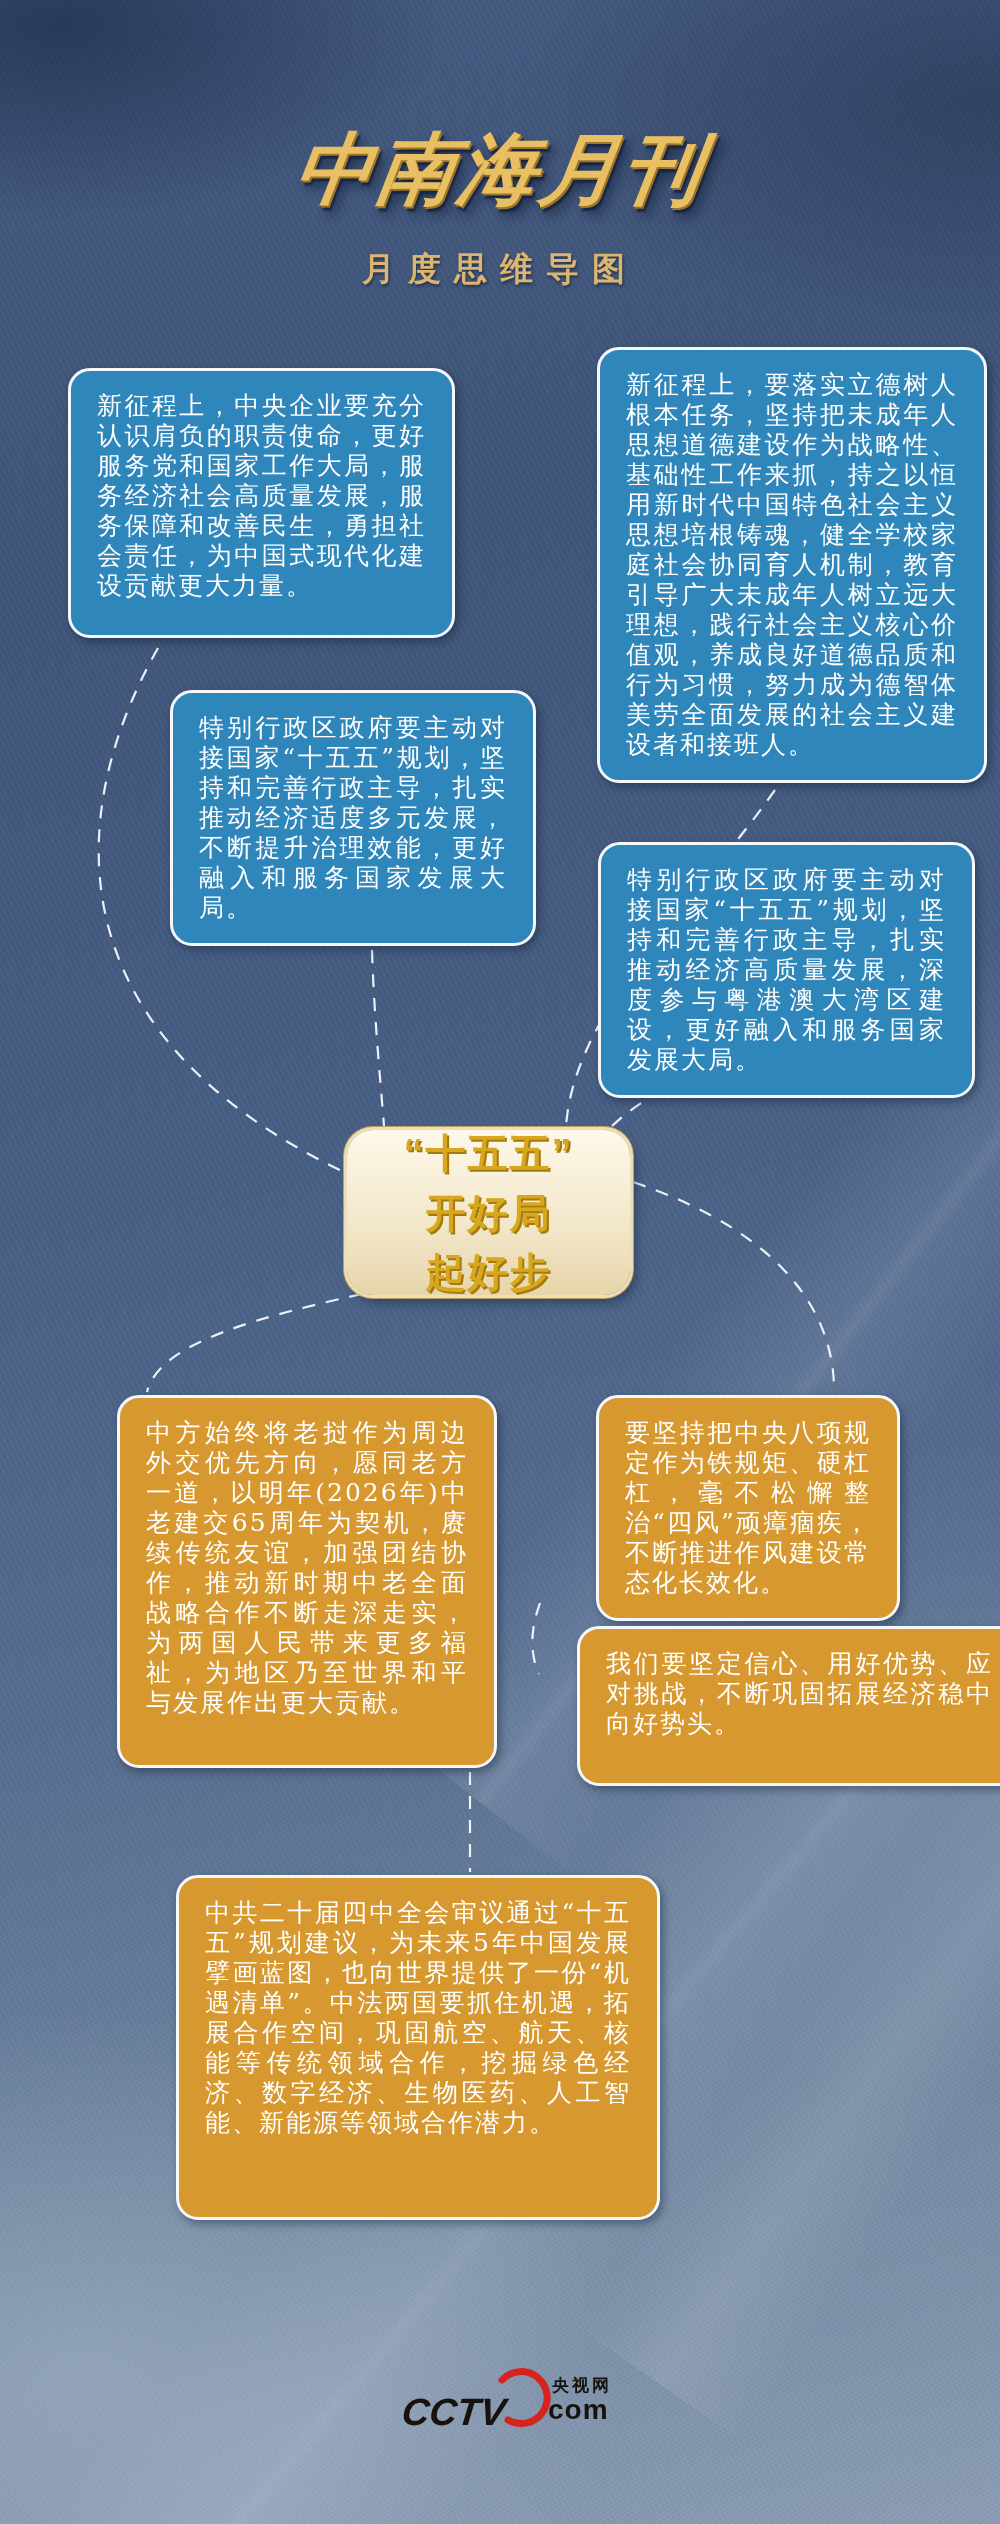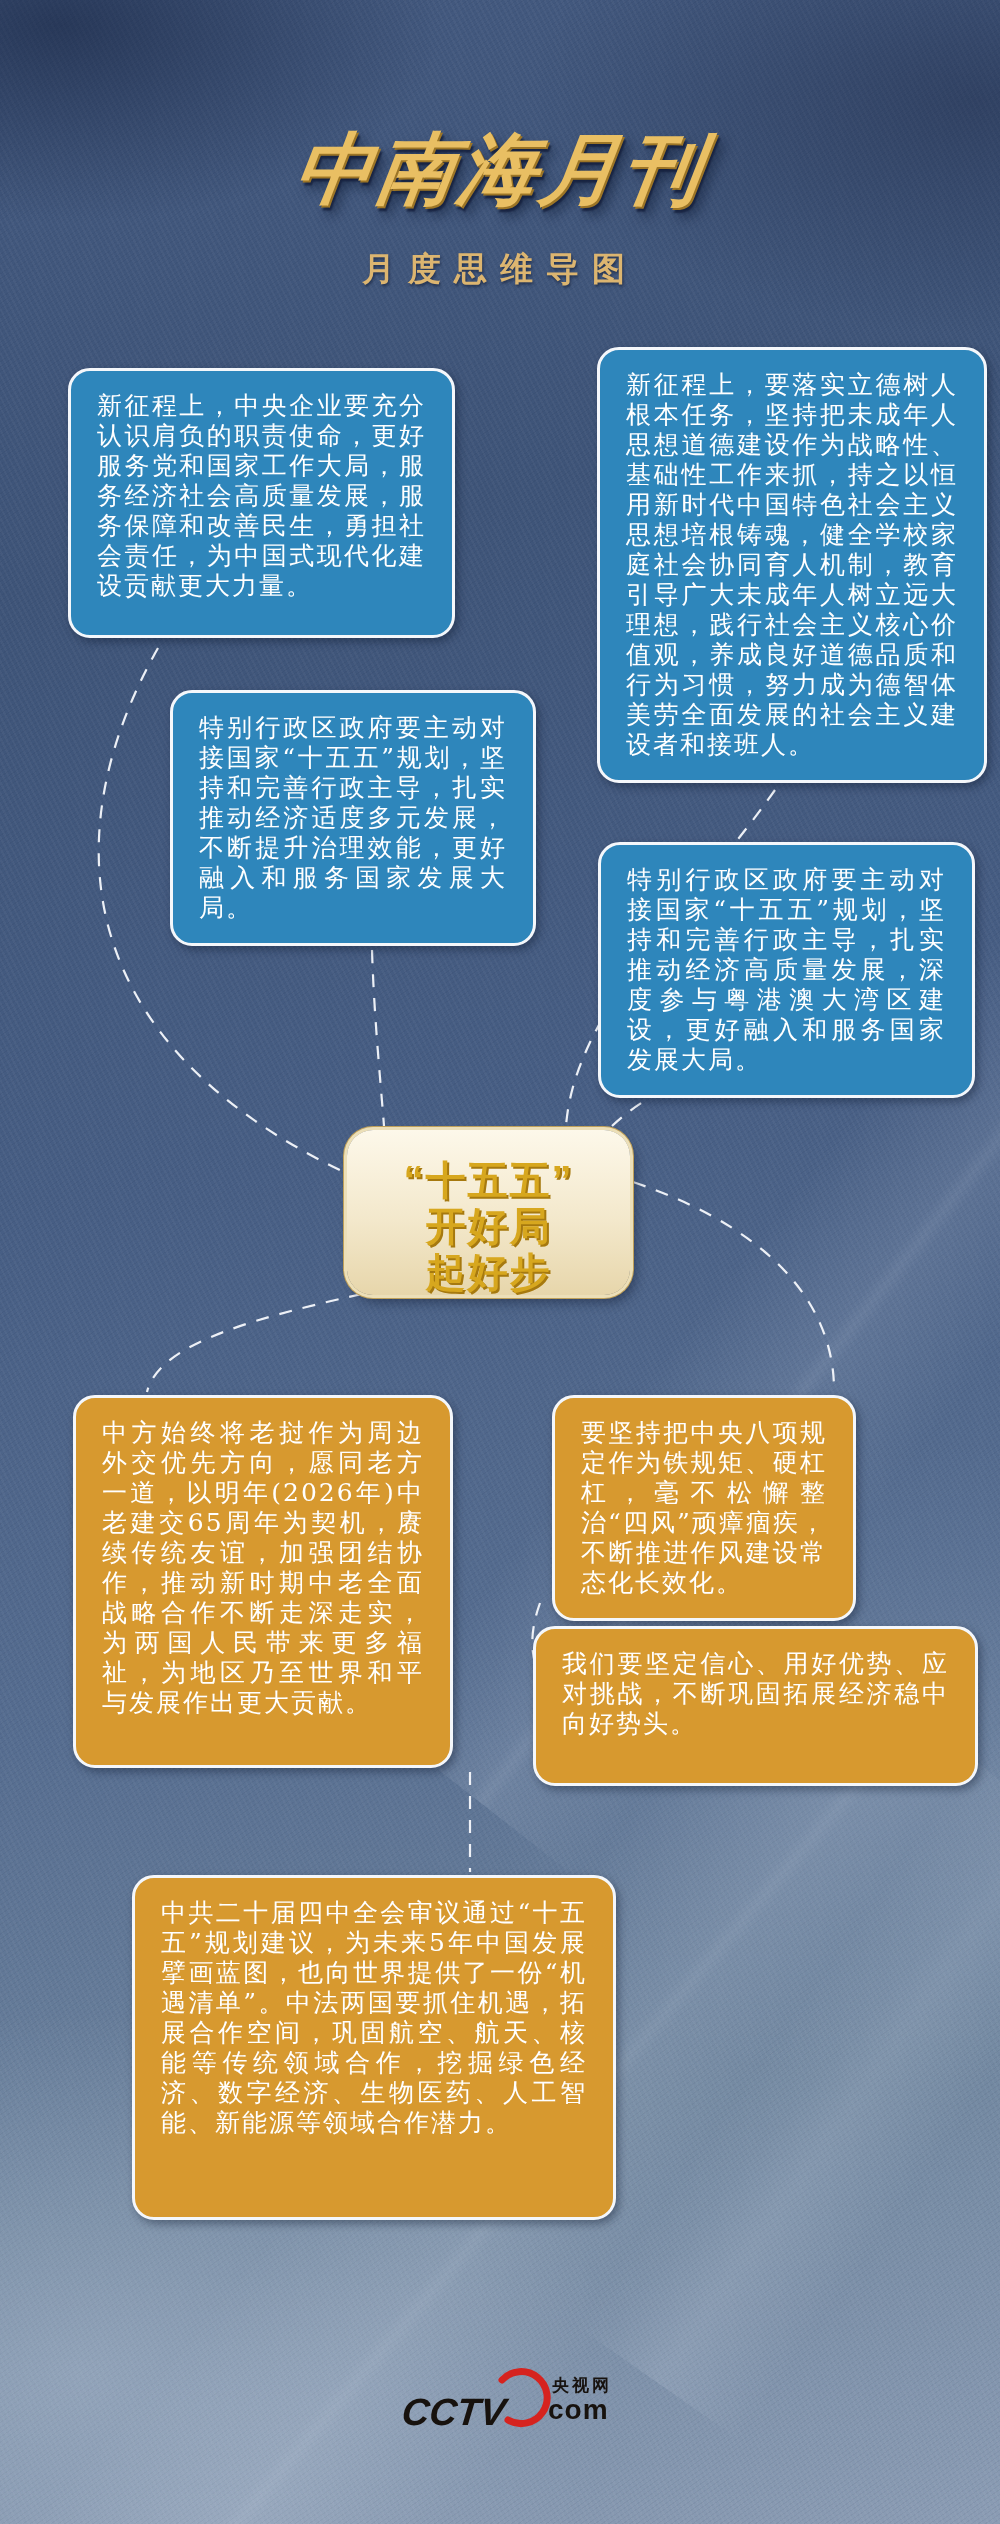--- a/index.html
+++ b/index.html
@@ -50,38 +50,38 @@
     box-shadow:3px 4px 9px rgba(8,18,40,.38);
     padding:20px 26px;
     box-sizing:border-box;
     color:#ffffff;
     font-family:"DejaVu Serif", serif;
     font-size:25px;line-height:30px;letter-spacing:2px;
     text-align:justify;
   }
   .node p{margin:0;}
   .node.blue{background:#2e86bb;}
-  .node.orange{background:#d7992f;}
+  .node.orange{background:#d7992f;margin-left:44px;}
 
   .n-blue-1{left:68px;top:368px;width:387px;min-height:270px;}
   .n-blue-2{left:585px;top:347px;width:390px;min-height:433px;margin-left:12px;}
   .n-blue-3{left:162px;top:690px;width:366px;min-height:253px;margin-left:8px;}
   .n-blue-4{left:598px;top:830px;width:377px;min-height:245px;margin-top:12px;}
   .n-orange-1{left:73px;top:1395px;width:380px;min-height:373px;}
   .n-orange-2{left:552px;top:1395px;width:304px;min-height:205px;}
   .n-orange-3{left:533px;top:1626px;width:445px;min-height:160px;}
   .n-orange-4{left:132px;top:1875px;width:484px;min-height:345px;}
 
   .badge{
     position:absolute;left:347px;top:1130px;width:283px;height:165px;
     box-sizing:border-box;
     border-radius:26px;
     background:linear-gradient(180deg,#fdf8ea 0%,#f3e8cb 55%,#e7d6ab 100%);
     box-shadow:0 0 0 3px #ecdfb8, 0 0 0 4px #bfa05a, 5px 7px 12px rgba(8,18,40,.45);
-    display:flex;flex-direction:column;align-items:center;justify-content:flex-end;
+    display:flex;flex-direction:column;align-items:center;justify-content:space-between;
   }
   .badge span{
     font-size:40px;font-weight:900;line-height:46px;
     color:#d7a71e;text-shadow:2px 2px 0 #a6790f;
     letter-spacing:2px;
   }
 
   .logo{position:absolute;left:402px;top:2368px;width:240px;height:66px;}
   .logo .wordmark{
     position:absolute;left:0;bottom:0;

